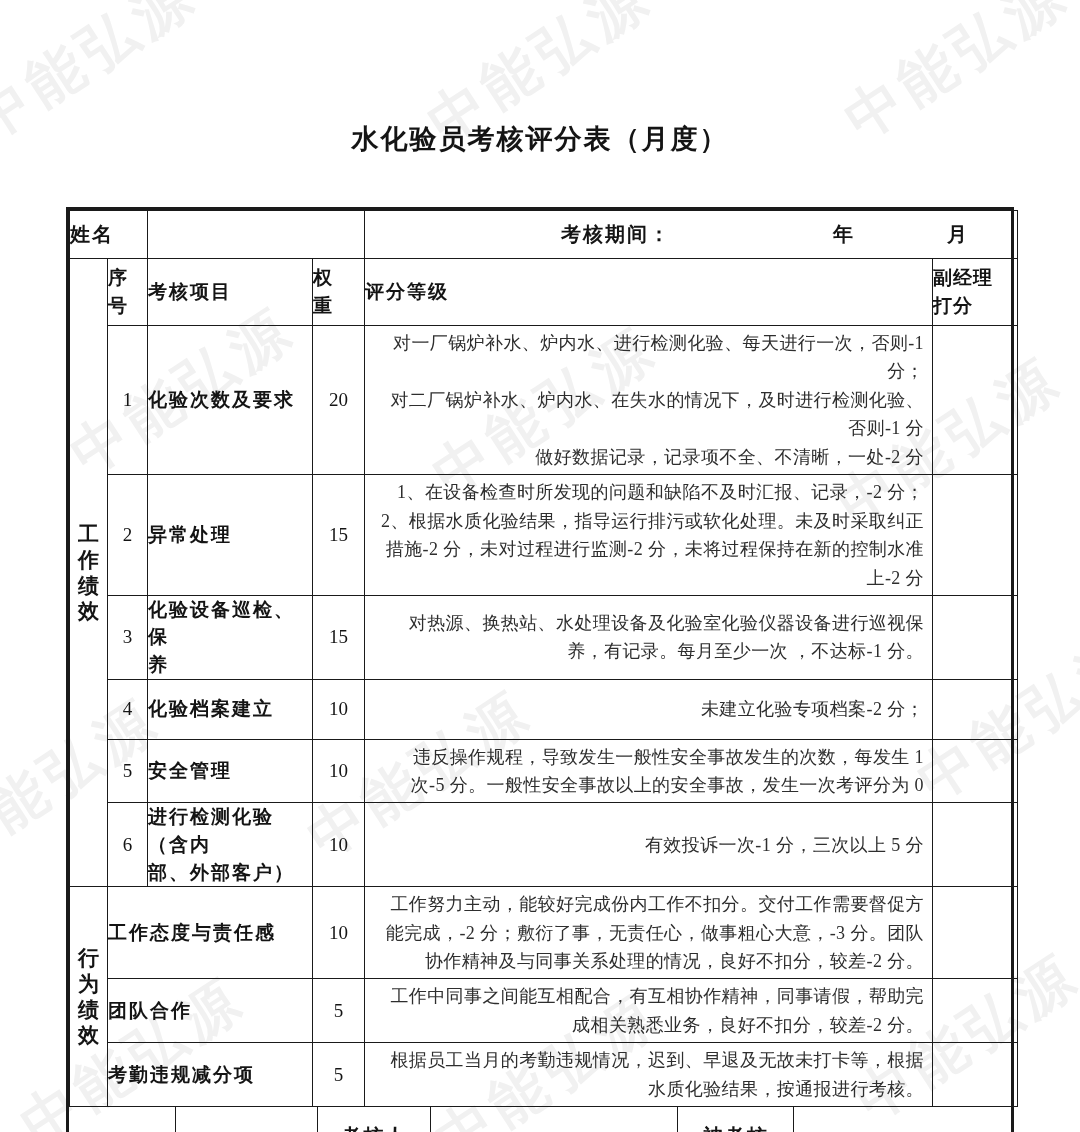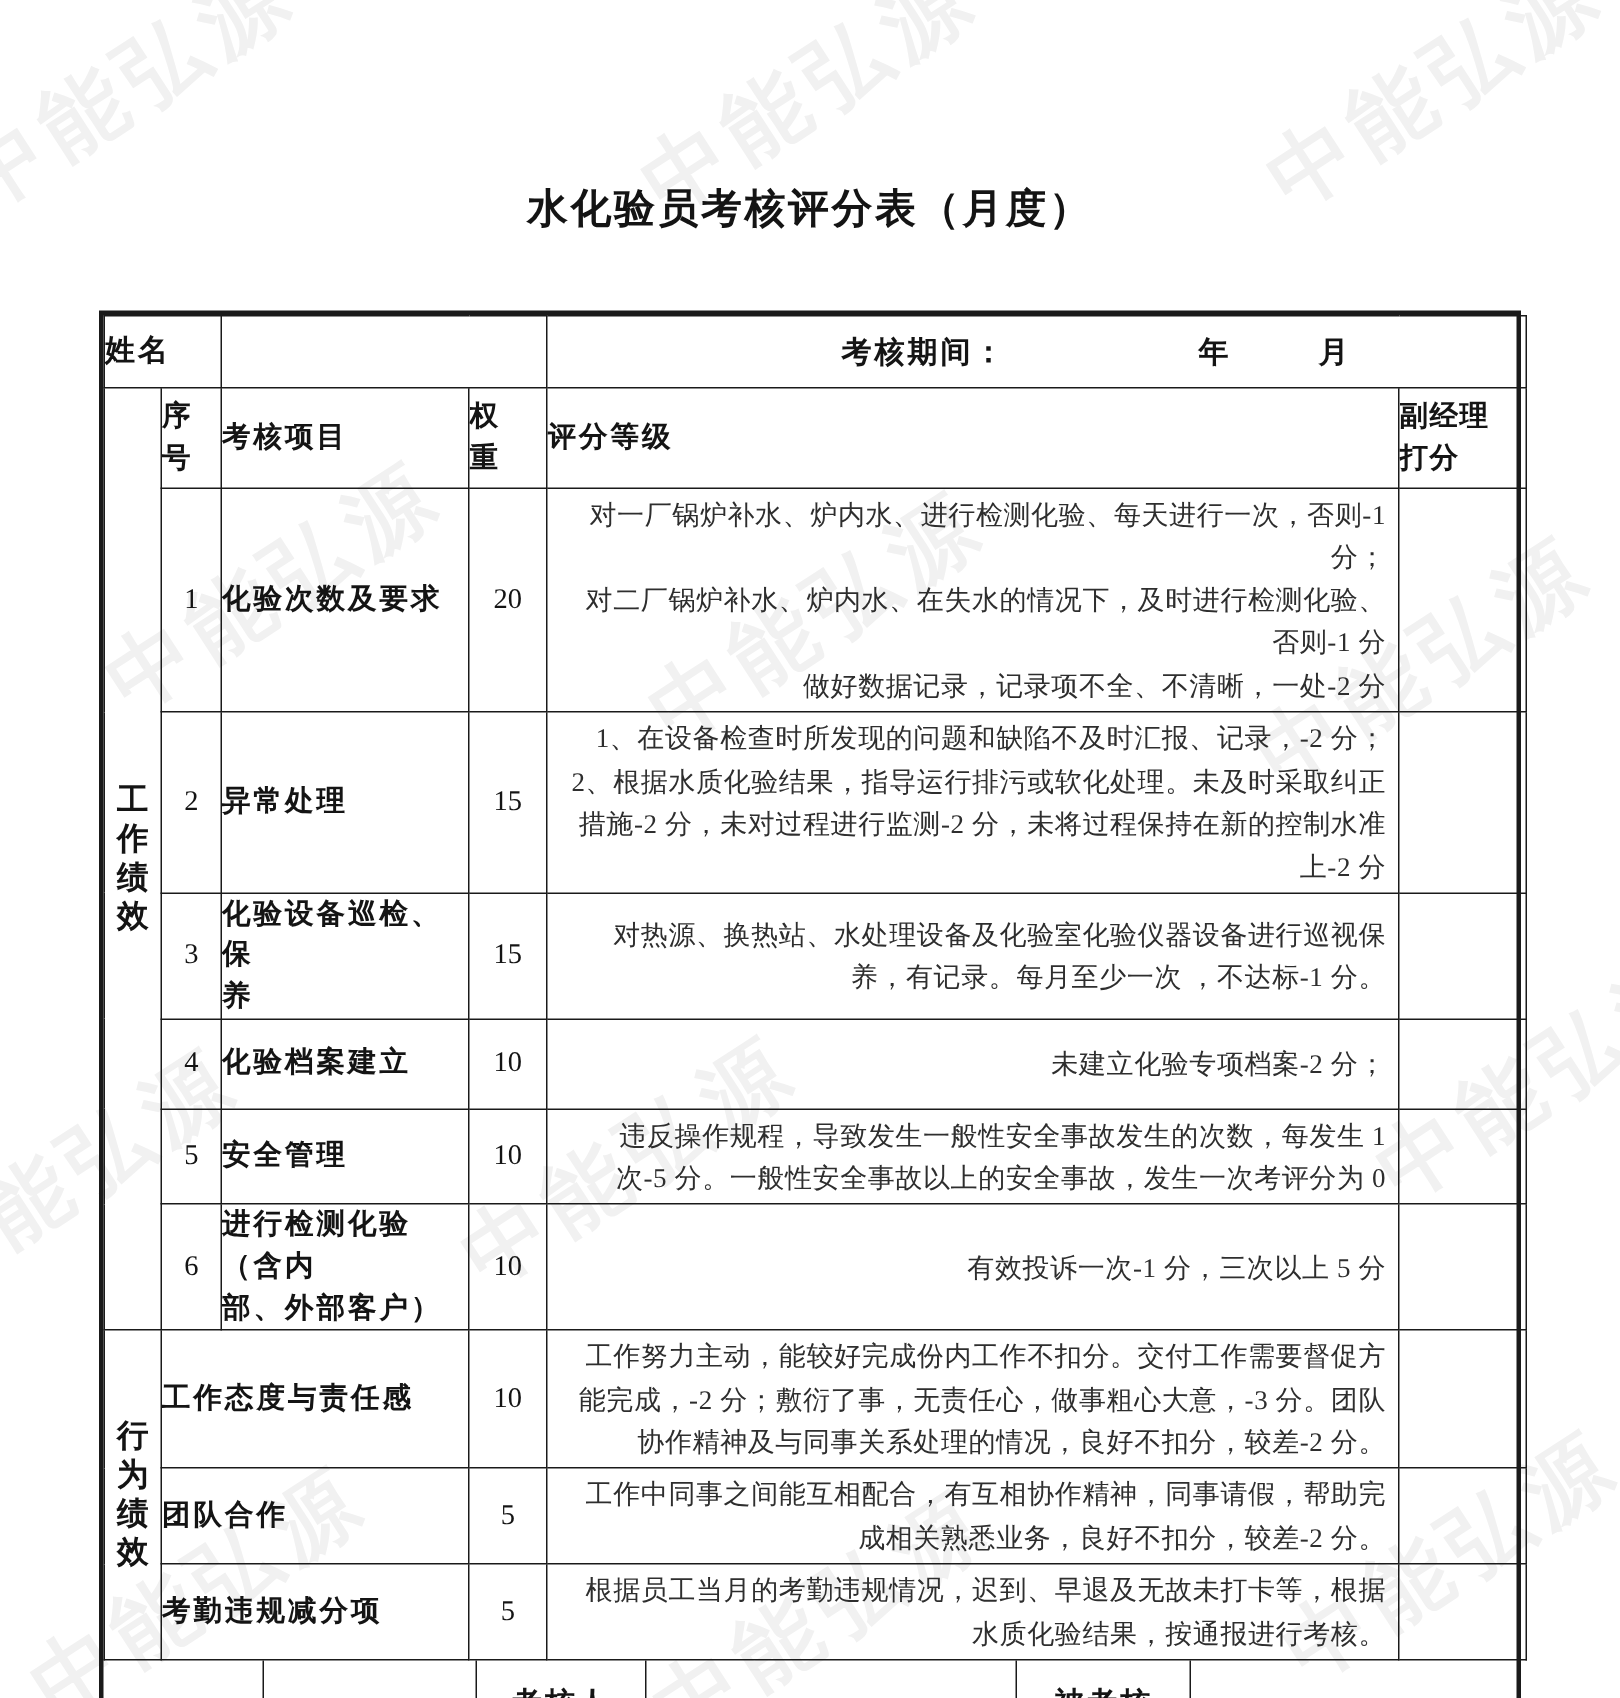--- a/index.html
+++ b/index.html
@@ -24,21 +24,21 @@
     line-height:1.45; white-space:pre-wrap; }
   .num { font-family:"Liberation Serif", serif; font-size:19px; text-align:center; }
   .desc { font-family:"Liberation Serif", serif; font-size:18px; color:#2e2e2e;
     line-height:1.58; letter-spacing:0.4px; padding:3px 8px 3px 11px;
     white-space:pre-wrap; text-align:right; }
   .vlabel { font-weight:bold; font-size:21px; letter-spacing:0; line-height:1.22;
     text-align:center; white-space:pre-wrap; }
 
   
   .period-cell { display:flex; align-items:flex-end; font-weight:bold; font-size:20px;
-    letter-spacing:2px; padding-left:196px; }
+    letter-spacing:2px; padding-left:196px;gap:34px; }
   .period-cell .yr { margin-left:128px; }
   .period-cell .mo { margin-left:58px; }
 
   
   .footer { display:flex; width:100%; height:89px; }
   .fcell { border-right:1.5px solid #1a1a1a; height:100%; }
   .fcell:last-child { border-right:none; }
   .f-score   { width:107px; display:flex; align-items:center; justify-content:center; }
   .f-blank1  { width:143px; }
   .f-sign1   { width:114px; display:flex; align-items:center; justify-content:center; }

